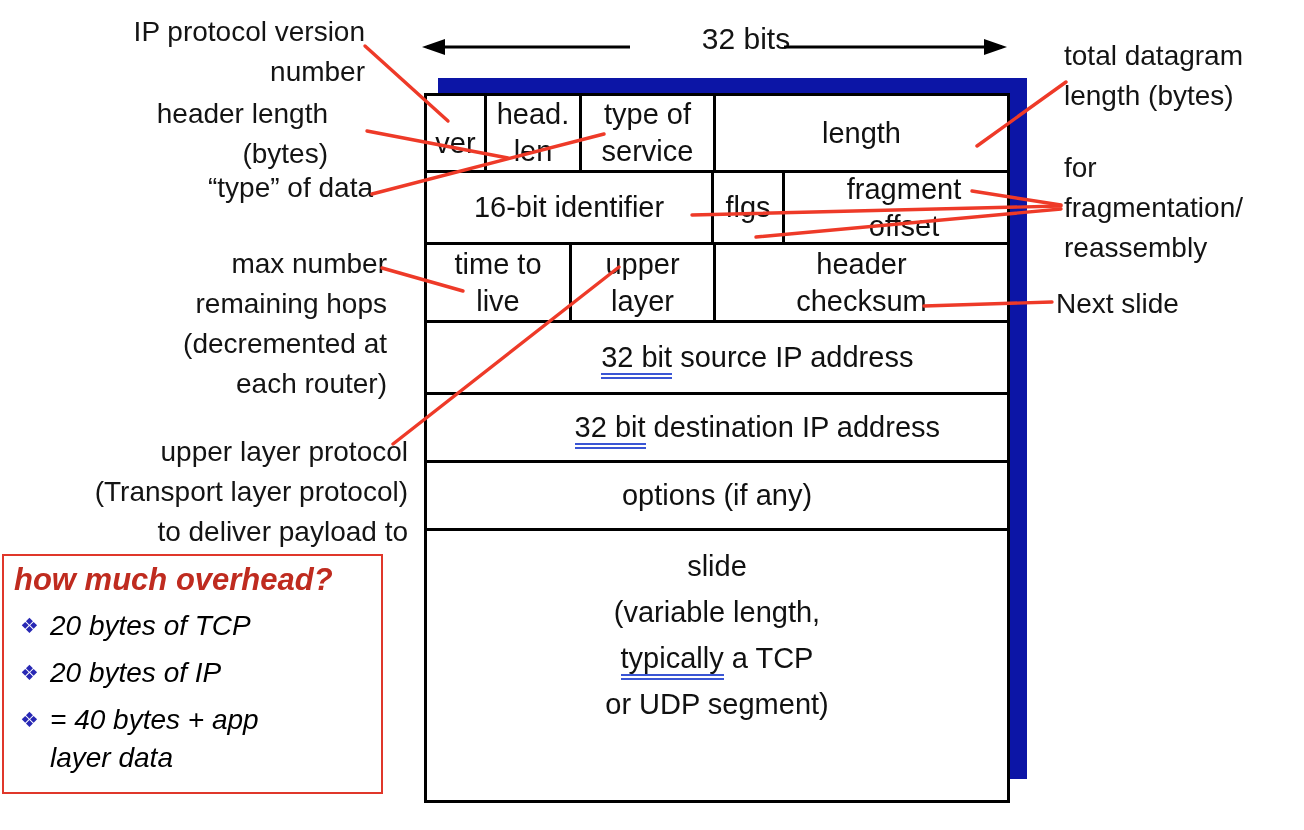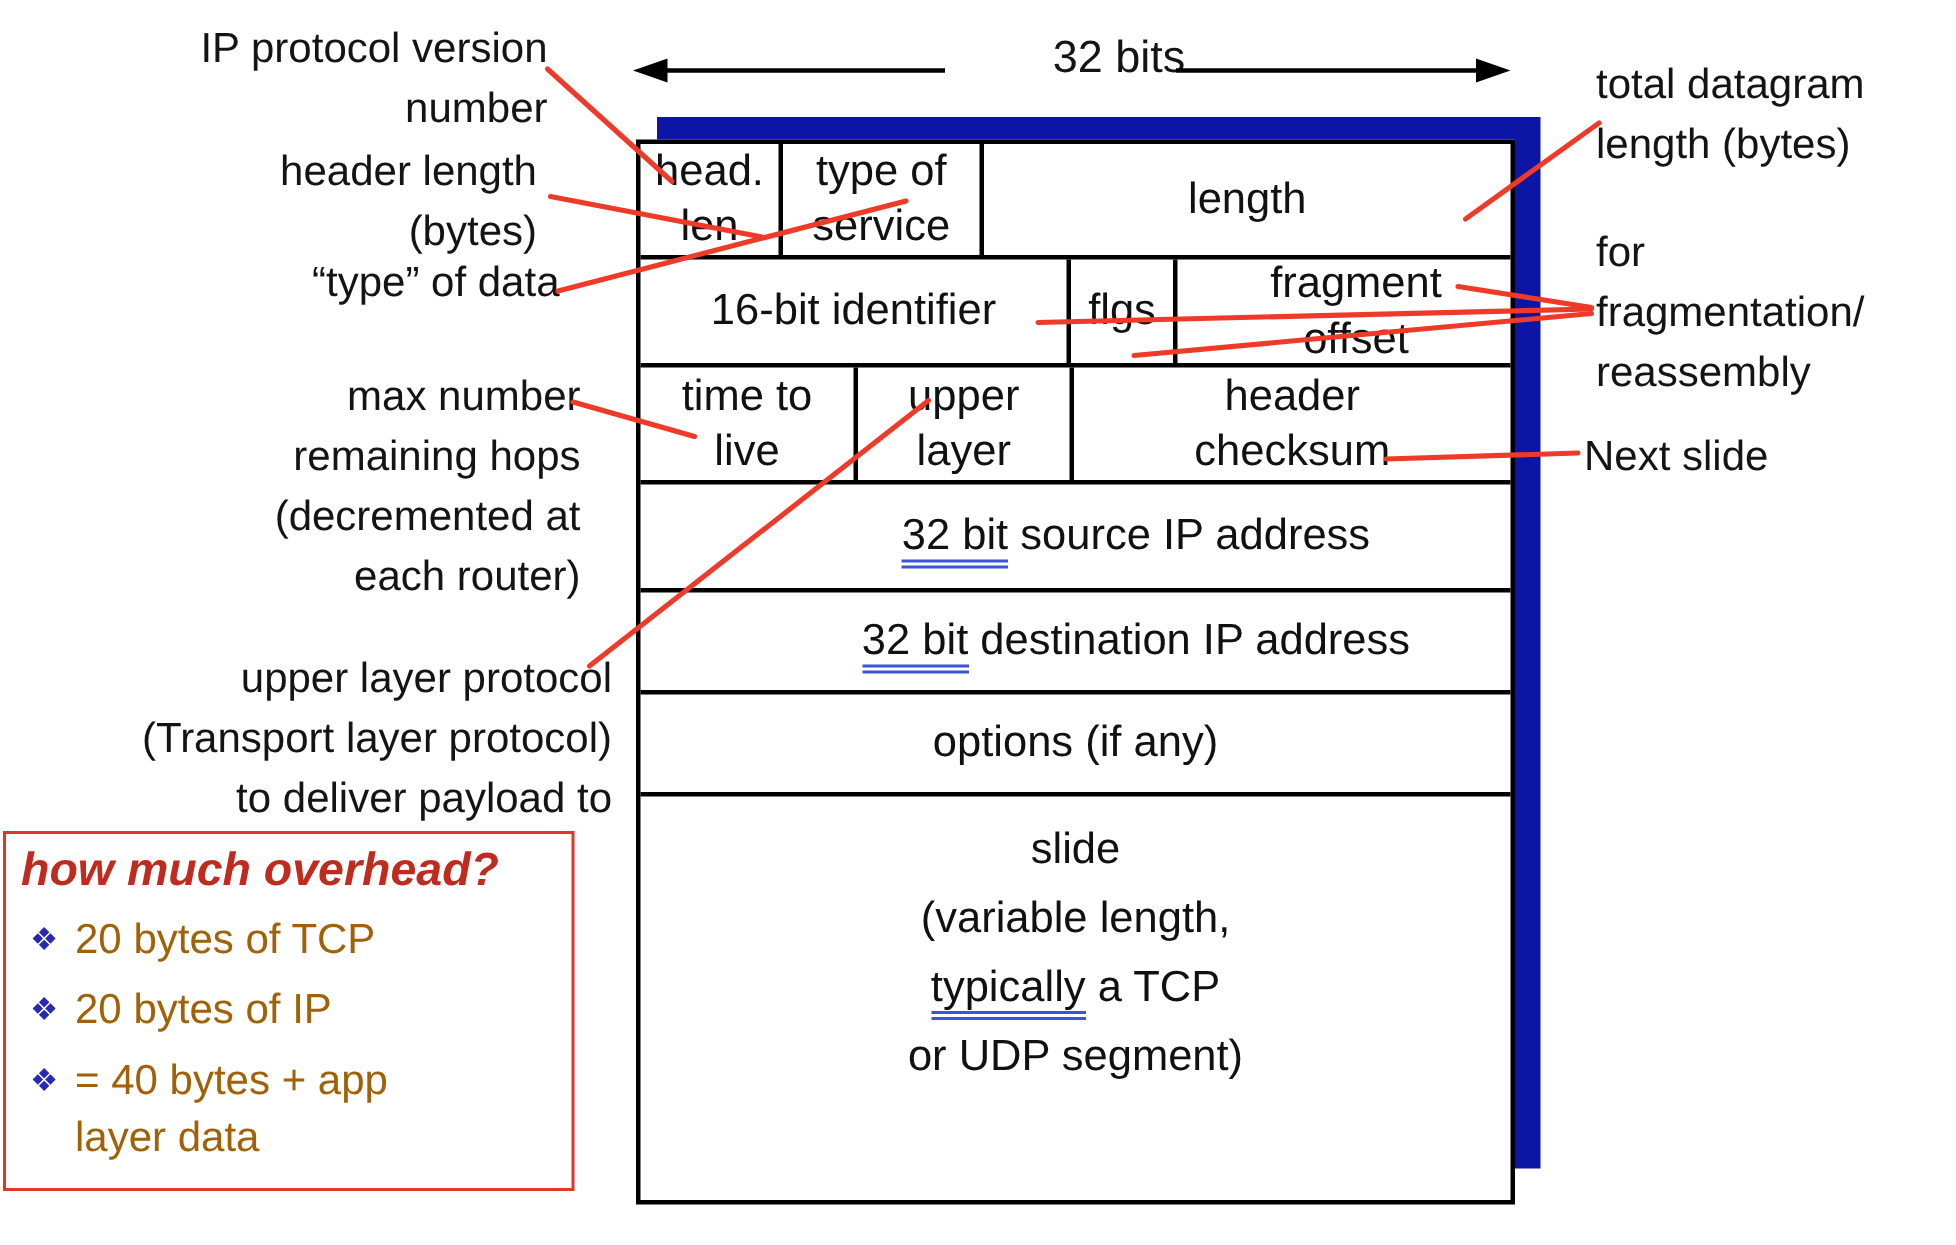--- a/index.html
+++ b/index.html
@@ -46,55 +46,56 @@
   }
   .obox-title{
     color:#bf2b1f;font-style:italic;font-weight:bold;font-size:31px;line-height:36px;
     padding-left:8px;
   }
   .bullet{display:flex;flex-direction:row;margin-top:9px;}
   .bullet-marker{
     flex:0 0 44px;padding-left:14px;box-sizing:border-box;color:#2828b4;
     font-size:21px;line-height:38px;font-family:"DejaVu Sans",sans-serif;
   }
-  .bullet-text{flex:1 1 auto;font-size:28px;line-height:38px;white-space:pre-line;color:#a16207;}
+  .bullet-text{flex:1 1 auto;font-size:28px;line-height:38px;white-space:pre-line;color:#000000;font-style:italic;}
   
   .overlay{position:absolute;left:0;top:0;pointer-events:none;}
 </style>
 </head>
 <body>
 
 <div class="canvas">
 
   <div class="shadow"></div>
 
   <div class="top-caption">32 bits</div>
 
   <div class="annot ra" style="right:939px;top:12px;">IP protocol version
 number</div>
-  <div class="annot ra" style="right:946px;top:94px;">header length
+  <div class="annot ra" style="right:976px;top:94px;">header length
 (bytes)</div>
   <div class="annot ra" style="right:931px;top:168px;">“type” of data</div>
   <div class="annot ra" style="right:917px;top:244px;">max number
 remaining hops
 (decremented at
 each router)</div>
   <div class="annot ra" style="right:896px;top:432px;">upper layer protocol
 (Transport layer protocol)
 to deliver payload to</div>
 
   <div class="annot" style="left:1064px;top:36px;">total datagram
 length (bytes)</div>
   <div class="annot" style="left:1064px;top:148px;">for
 fragmentation/
 reassembly</div>
   <div class="annot" style="left:1056px;top:284px;">Next slide</div>
 
   <div class="dgram">
     <div class="trow" style="height:77px;">
+      <div class="cell ver-cell" style="width:60px;">ver</div>
       <div class="cell" style="width:95px;">head.
 len</div>
       <div class="cell" style="width:134px;">type of
 service</div>
       <div class="cell" style="flex:1;">length</div>
     </div>
     <div class="trow" style="height:72px;">
       <div class="cell" style="width:287px;">16-bit identifier</div>
       <div class="cell" style="width:71px;">flgs</div>
       <div class="cell" style="flex:1;margin-left:16px;">fragment

